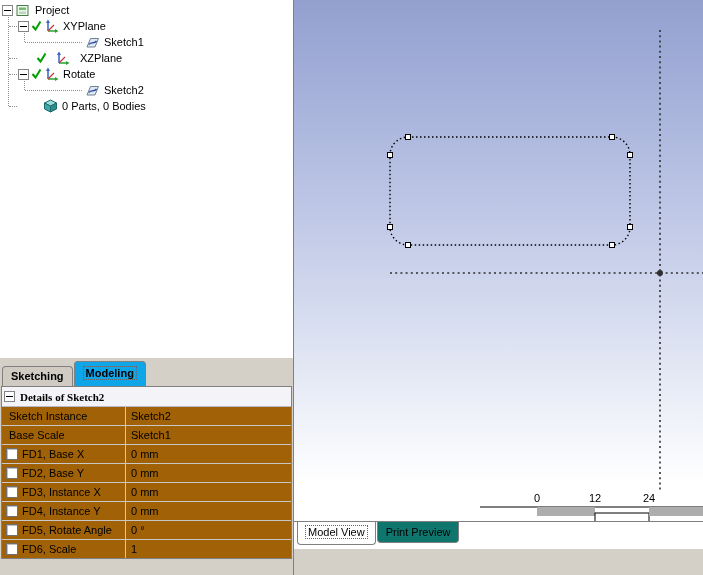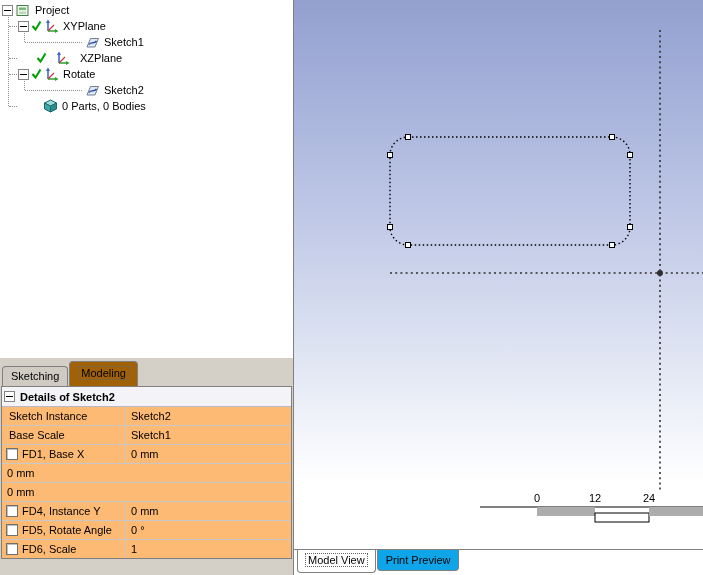--- a/index.html
+++ b/index.html
@@ -28,41 +28,41 @@
   }
   .expander::before{content:"";position:absolute;left:1px;right:1px;top:4px;height:1px;background:#000;}
   .ticon{width:16px;height:14px;flex:none;margin-right:1px;display:inline-flex;align-items:center;justify-content:center;}
   .cicon{width:12px;height:12px;flex:none;display:inline-flex;align-items:center;}
   .guide{position:absolute;width:0;border-left:1px dotted #909090;z-index:1;}
   .guide-h{position:absolute;height:0;border-top:1px dotted #909090;z-index:1;}
 
   
   #left-tabstrip{
     position:absolute;left:0;top:358px;width:293px;height:28px;
-    background:#d4d0c8;display:flex;align-items:flex-end;padding-left:2px;box-sizing:border-box;
+    background:#d4d0c8;display:flex;align-items:flex-end;padding-left:2px;box-sizing:border-box;font-weight:bold;
   }
   .ltab{
     display:inline-block;border:1px solid #808080;border-bottom:none;
     border-radius:4px 4px 0 0;background:#cfcbc3;height:19px;line-height:19px;
     padding:0 8px;margin-right:1px;cursor:default;
   }
-  .ltab.active{background:#a16207;height:24px;line-height:23px;padding:0 9px;}
+  .ltab.active{background:#0ea5e9;height:24px;line-height:23px;padding:0 9px;}
   .ltab.active .tab-label{outline:1px dotted #666;padding:0 2px;}
 
   
   #details{
     position:absolute;left:1px;top:386px;width:291px;
     background:#fff;border:1px solid #808080;box-sizing:border-box;
   }
   .details-header{
     height:19px;display:flex;align-items:center;font-weight:bold;
     background:#f4f4f8;border-bottom:1px solid #b8b8c8;padding-left:2px;
   }
-  .details-header .title{margin-left:3px;}
-  .d-row{display:flex;height:18px;border-bottom:1px solid #c8c8c8;background:#fdba74;}
+  .details-header .title{margin-left:3px;font-family:Liberation Serif, serif;}
+  .d-row{display:flex;height:18px;border-bottom:1px solid #c8c8c8;background:#a16207;}
   .d-row:last-child{border-bottom:none;}
   .d-label{
     width:124px;flex:none;border-right:1px solid #c8c8c8;
     display:flex;align-items:center;padding-left:7px;box-sizing:border-box;
   }
   .d-label.with-cb{padding-left:4px;}
   .cb{
     width:10px;height:10px;border:1px solid #707070;background:#fff;
     box-shadow:inset 1px 1px 0 #c0c0c0;margin-right:4px;flex:none;
   }
@@ -72,27 +72,27 @@
   #viewport{position:absolute;left:294px;top:0;width:409px;height:575px;}
   #vp-canvas{
     position:absolute;left:0;top:0;width:409px;height:549px;
     background:linear-gradient(to bottom,
       #93a0cf 0%, #a9b4dc 20%, #c6cee9 45%, #e7ebf6 70%, #ffffff 88%, #ffffff 100%);
   }
   #overlay{position:absolute;left:0;top:0;}
   #overlay text{font-family:"Liberation Sans",sans-serif;font-size:11px;fill:#000;}
 
   #vp-tabstrip{
-    position:absolute;left:0;top:549px;width:409px;height:26px;
+    position:absolute;left:0;top:521px;width:409px;height:26px;
     background:#fff;border-top:1px solid #808080;box-sizing:border-box;
     display:flex;align-items:flex-start;padding-left:3px;
   }
   .vtab{
     display:inline-block;border:1px solid #808080;border-top:none;
-    border-radius:0 0 4px 4px;background:#0ea5e9;height:20px;line-height:20px;
+    border-radius:0 0 4px 4px;background:#0f766e;height:20px;line-height:20px;
     padding:0 8px;margin-right:1px;cursor:default;
   }
   .vtab.active{background:#fff;height:22px;line-height:21px;}
   .vtab.active .tab-label{outline:1px dotted #666;padding:0 2px;}
 </style>
 </head>
 <body>
 
 <div id="app">
 
@@ -232,23 +232,31 @@
             <div class="d-value">Sketch1</div>
           </div>
           <div class="d-row">
             <div class="d-label with-cb">
               <span class="cb"></span>
               <span>FD1, Base X</span>
             </div>
             <div class="d-value">0 mm</div>
           </div>
           <div class="d-row">
+            <div class="d-label with-cb">
+              <span class="cb"></span>
+              <span>FD2, Base Y</span>
+            </div>
             <div class="d-value">0 mm</div>
           </div>
           <div class="d-row">
+            <div class="d-label with-cb">
+              <span class="cb"></span>
+              <span>FD3, Instance X</span>
+            </div>
             <div class="d-value">0 mm</div>
           </div>
           <div class="d-row">
             <div class="d-label with-cb">
               <span class="cb"></span>
               <span>FD4, Instance Y</span>
             </div>
             <div class="d-value">0 mm</div>
           </div>
           <div class="d-row">

